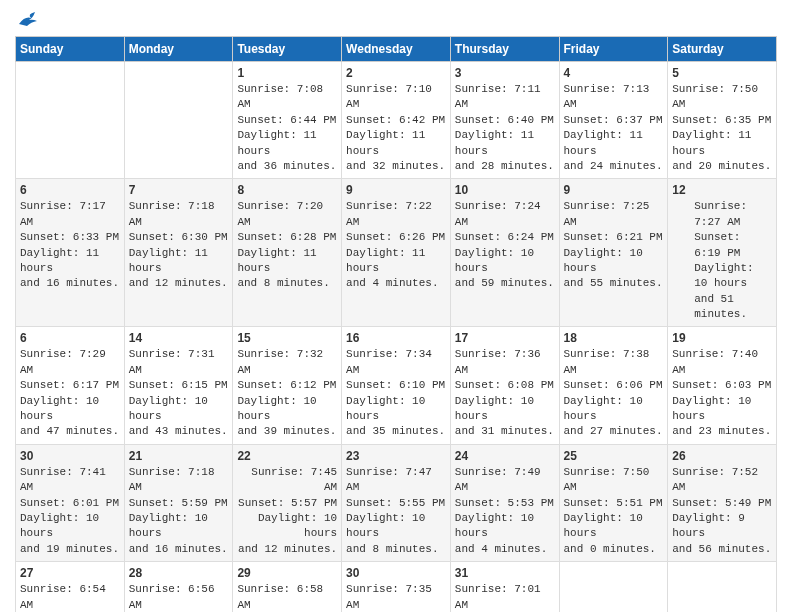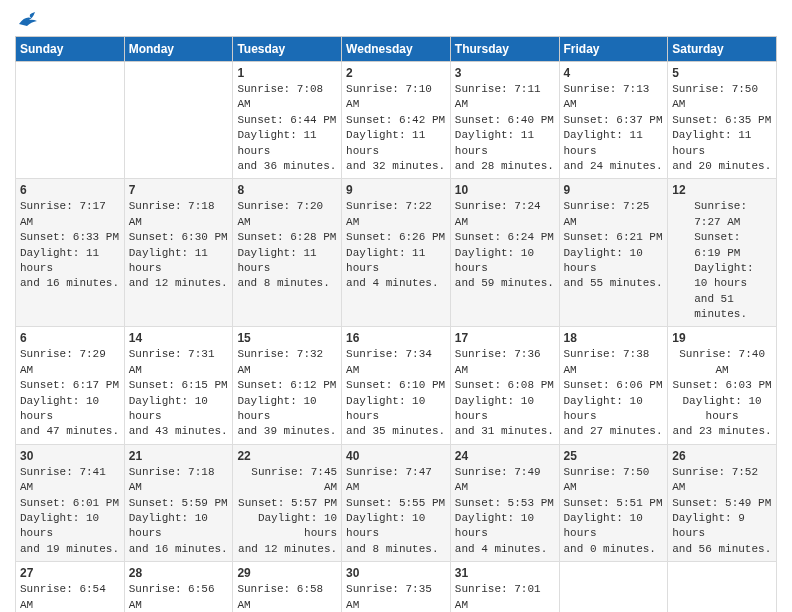--- a/index.html
+++ b/index.html
@@ -263,21 +263,21 @@
           </td>
           <td>
             <span class="day-number">18</span>
             <div class="day-info" style="white-space: pre-line;">Sunrise: 7:38 AM
 Sunset: 6:06 PM
 Daylight: 10 hours
 and 27 minutes.</div>
           </td>
           <td>
             <span class="day-number">19</span>
-            <div class="day-info" style="white-space: pre-line; text-align: center;">Sunrise: 7:40 AM
+            <div class="day-info" style="white-space: pre-line;">Sunrise: 7:40 AM
 Sunset: 6:03 PM
 Daylight: 10 hours
 and 23 minutes.</div>
           </td>
         </tr>
         <tr>
           <td>
             <span class="day-number">30</span>
             <div class="day-info" style="white-space: pre-line;">Sunrise: 7:41 AM
 Sunset: 6:01 PM
@@ -292,21 +292,21 @@
 and 16 minutes.</div>
           </td>
           <td>
             <span class="day-number">22</span>
             <div class="day-info" style="white-space: pre-line; text-align: right;">Sunrise: 7:45 AM
 Sunset: 5:57 PM
 Daylight: 10 hours
 and 12 minutes.</div>
           </td>
           <td>
-            <span class="day-number">40</span>
+            <span class="day-number">23</span>
             <div class="day-info" style="white-space: pre-line;">Sunrise: 7:47 AM
 Sunset: 5:55 PM
 Daylight: 10 hours
 and 8 minutes.</div>
           </td>
           <td>
             <span class="day-number">24</span>
             <div class="day-info" style="white-space: pre-line;">Sunrise: 7:49 AM
 Sunset: 5:53 PM
 Daylight: 10 hours

